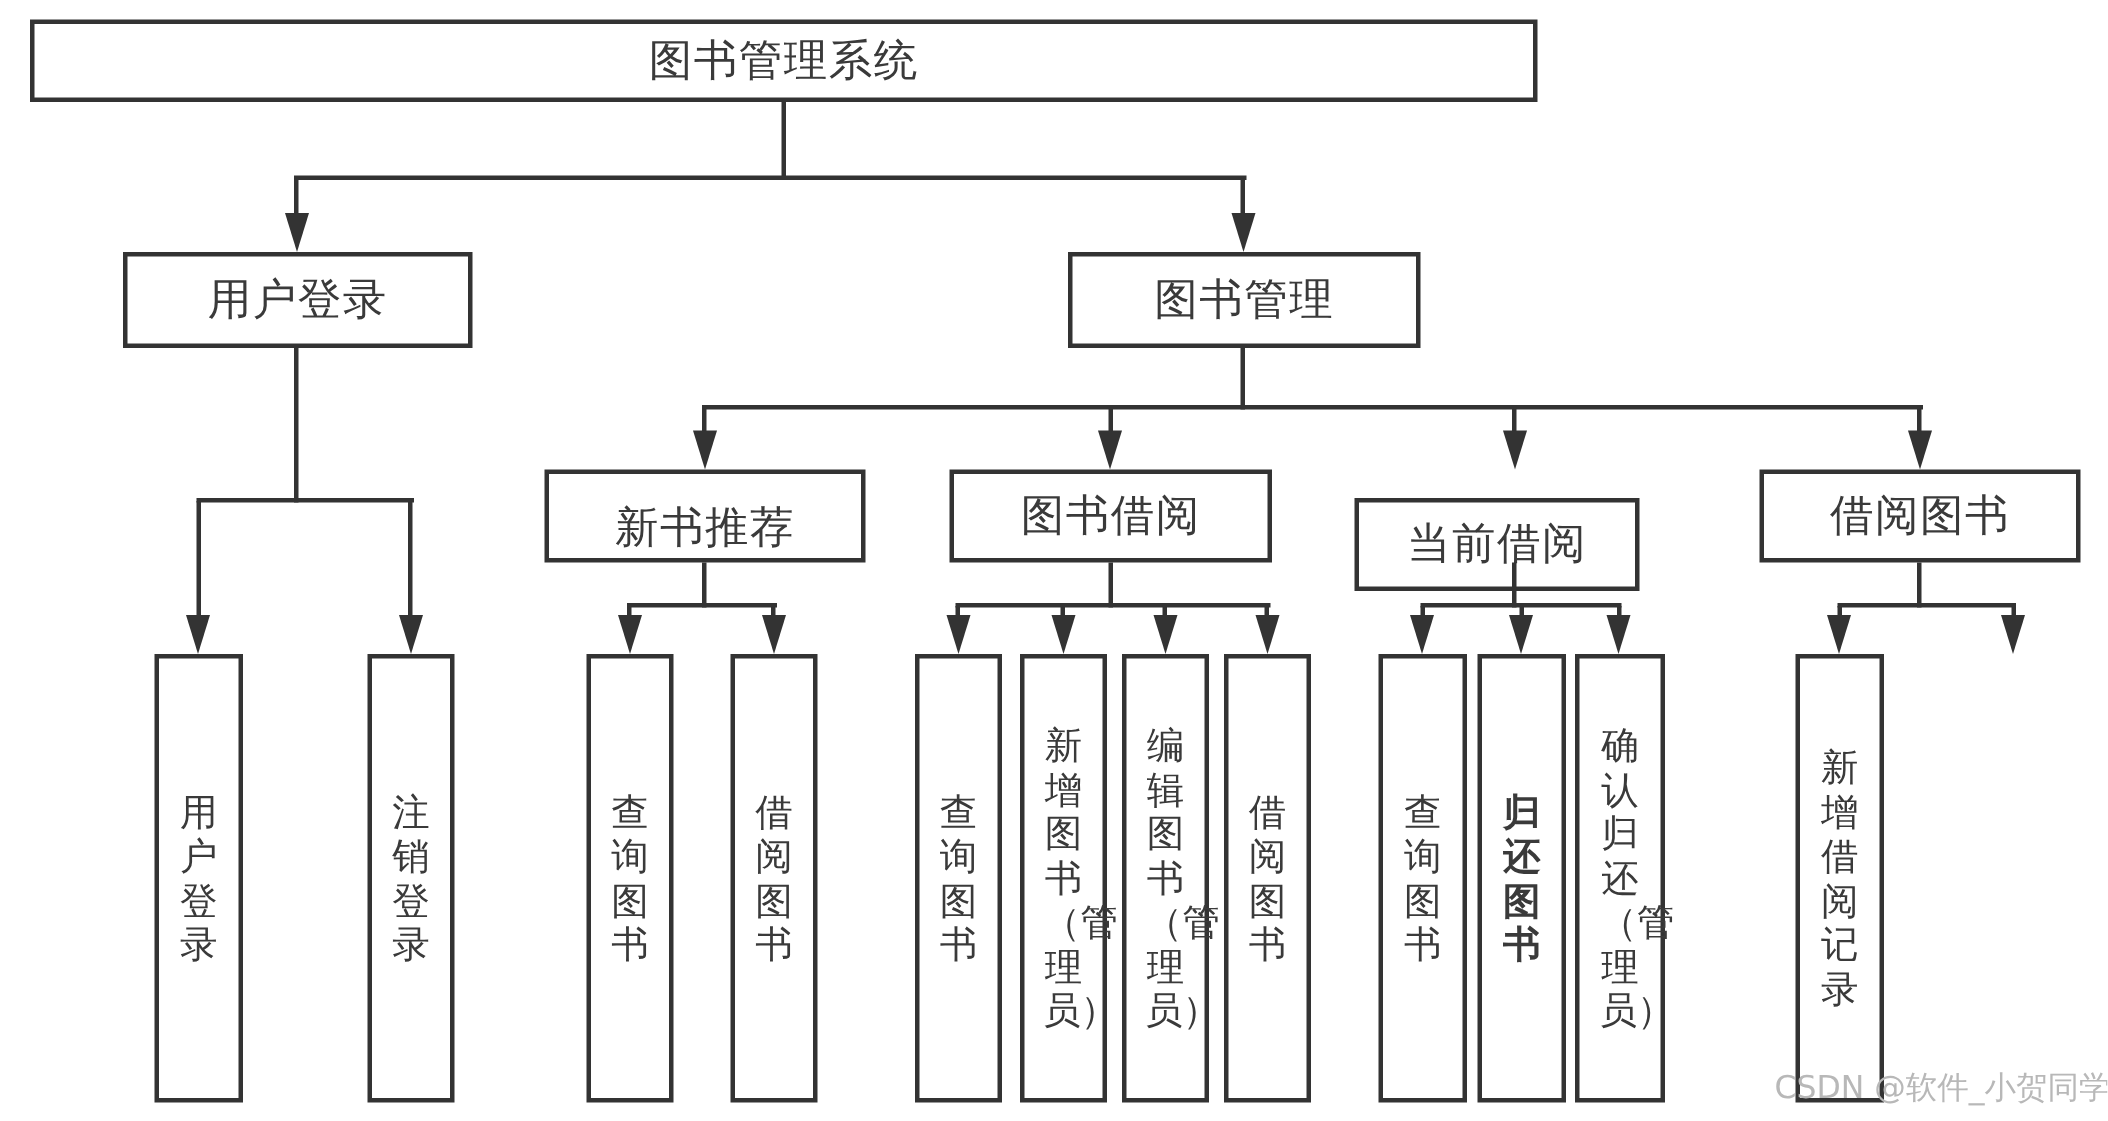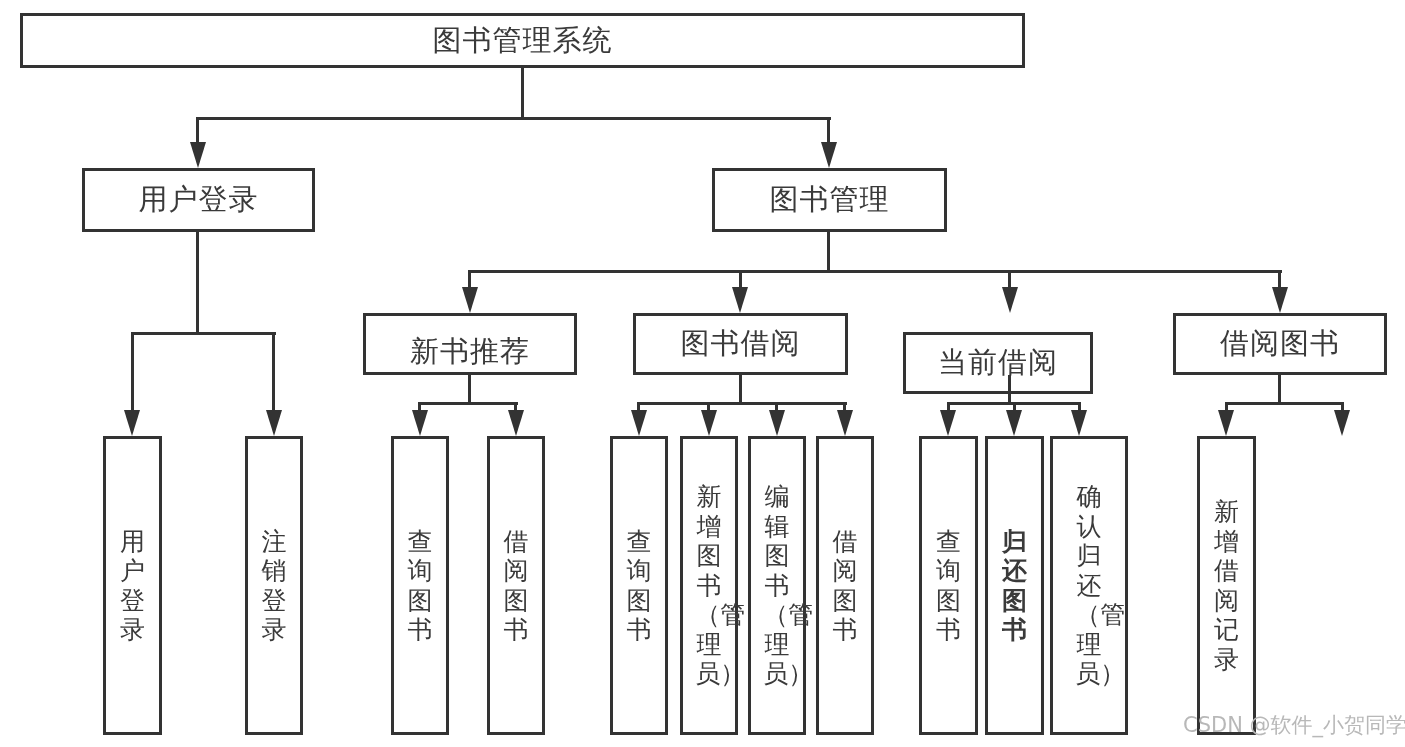--- a/index.html
+++ b/index.html
@@ -168,21 +168,21 @@
   <div class="box vbox" style="left:816px; top:436px; width:58px; height:299px;">
     <span class="vtext">借阅图书</span>
   </div>
 
   <div class="box vbox" style="left:919px; top:436px; width:59px; height:299px;">
     <span class="vtext">查询图书</span>
   </div>
   <div class="box vbox" style="left:985px; top:436px; width:59px; height:299px;font-weight:bold;">
     <span class="vtext">归还图书</span>
   </div>
-  <div class="box vbox" style="left:1050px; top:436px; width:78px; height:299px;">
+  <div class="box vbox" style="left:1050px; top:436px; width:60px; height:299px;">
     <span class="vtext">确认归还（管理员）</span>
   </div>
 
   <div class="box vbox" style="left:1197px; top:436px; width:59px; height:299px;">
     <span class="vtext">新增借阅记录</span>
   </div>
 
   <div class="watermark">CSDN @软件_小贺同学</div>
 
 </div>

